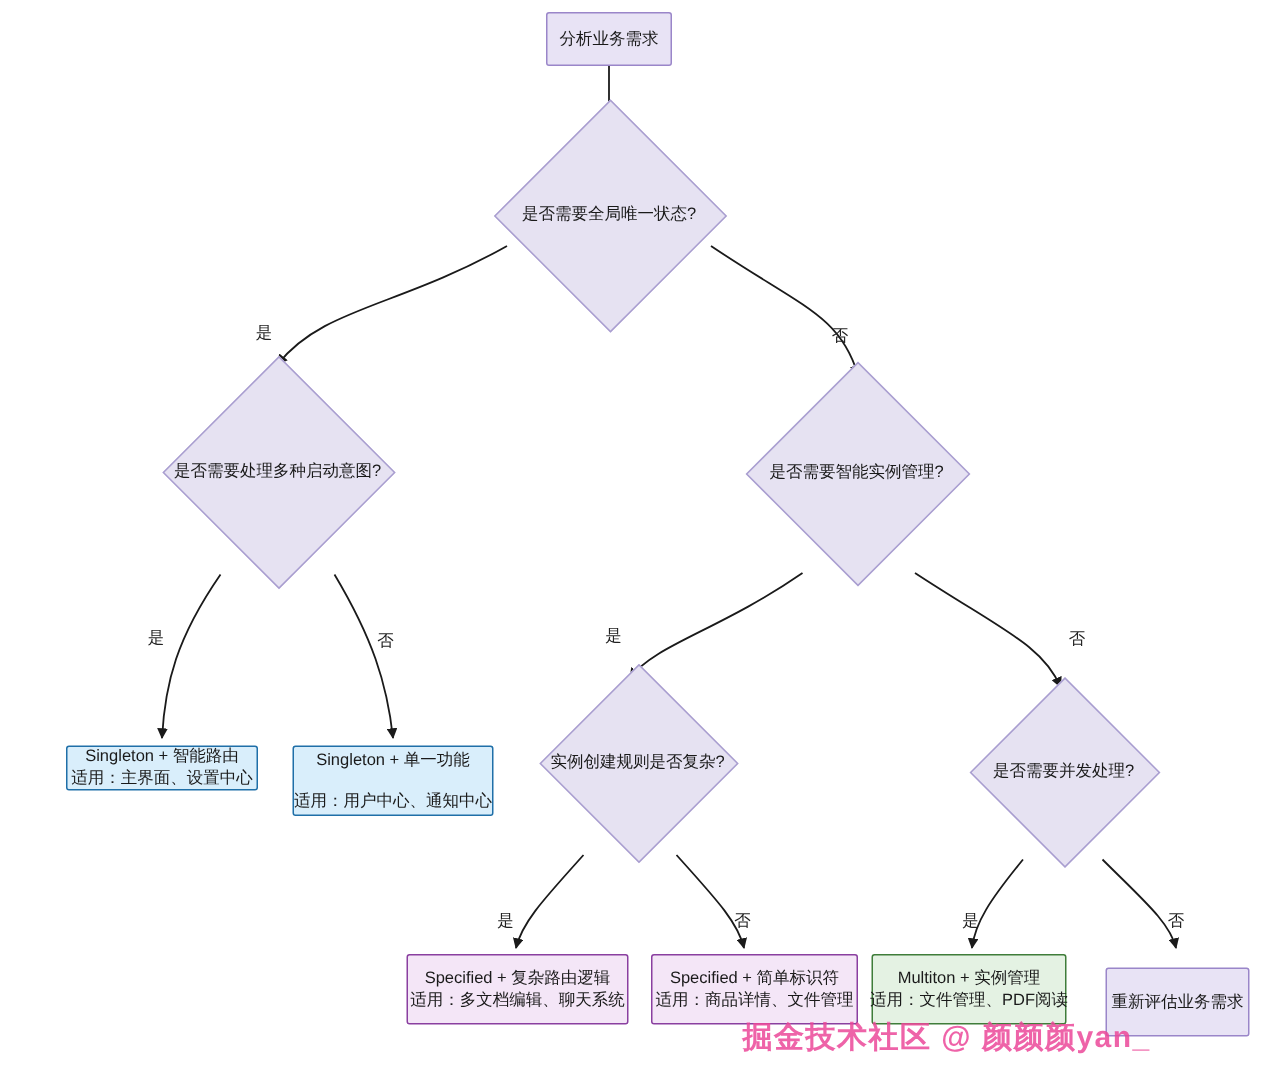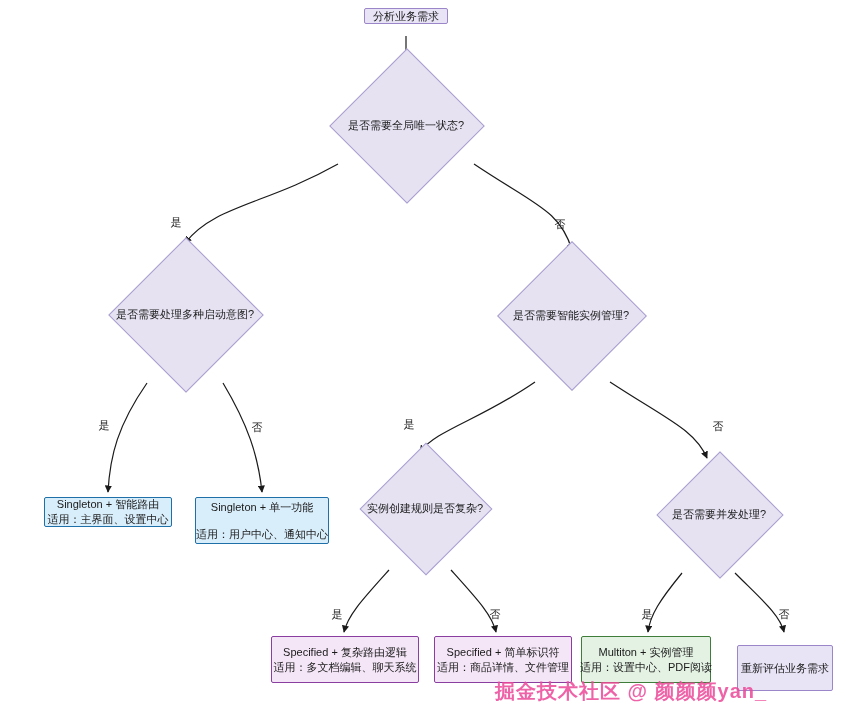--- a/index.html
+++ b/index.html
@@ -135,45 +135,45 @@
       <path d="M 389 570 C 362 600, 348 615, 344 632"></path>
 
       <path d="M 451 570 C 478 600, 492 615, 496 632"></path>
 
       <path d="M 682 573 C 660 600, 650 615, 648 632"></path>
 
       <path d="M 735 573 C 762 600, 780 615, 784 632"></path>
     </g>
   </svg>
 
-  <div class="node rect fill-purple" style="left:364px; top:8px; width:84px; height:16px;">
+  <div class="node rect fill-purple" style="left:364px; top:8px; width:84px; height:36px;">
     <div class="line1">分析业务需求</div>
   </div>
 
-  <div class="diamond-wrap" style="left:352px; top:71px; width:108px; height:108px;">
+  <div class="diamond-wrap" style="left:352px; top:89px; width:108px; height:108px;">
     <div class="diamond-shape"></div>
     <div class="diamond-label">是否需要全局唯一状态?</div>
   </div>
 
   <div class="diamond-wrap" style="left:131px; top:260px; width:108px; height:108px;">
     <div class="diamond-shape"></div>
     <div class="diamond-label">是否需要处理多种启动意图?</div>
   </div>
 
   <div class="diamond-wrap" style="left:519px; top:263px; width:104px; height:104px;">
     <div class="diamond-shape"></div>
     <div class="diamond-label">是否需要智能实例管理?</div>
   </div>
 
   <div class="diamond-wrap" style="left:379px; top:462px; width:92px; height:92px;">
     <div class="diamond-shape"></div>
     <div class="diamond-label">实例创建规则是否复杂?</div>
   </div>
 
-  <div class="diamond-wrap" style="left:665px; top:470px; width:88px; height:88px;margin-left:10px;">
+  <div class="diamond-wrap" style="left:665px; top:470px; width:88px; height:88px;">
     <div class="diamond-shape"></div>
     <div class="diamond-label">是否需要并发处理?</div>
   </div>
 
   <div class="node rect fill-blue" style="left:44px; top:497px; width:128px; height:30px;">
     <div class="line1">Singleton + 智能路由</div>
     <div class="line2">适用：主界面、设置中心</div>
   </div>
 
   <div class="node rect fill-blue" style="left:195px; top:497px; width:134px; height:47px;gap:12px;">
@@ -186,21 +186,21 @@
     <div class="line2">适用：多文档编辑、聊天系统</div>
   </div>
 
   <div class="node rect fill-pink" style="left:434px; top:636px; width:138px; height:47px;">
     <div class="line1">Specified + 简单标识符</div>
     <div class="line2">适用：商品详情、文件管理</div>
   </div>
 
   <div class="node rect fill-green" style="left:581px; top:636px; width:130px; height:47px;">
     <div class="line1">Multiton + 实例管理</div>
-    <div class="line2">适用：设置中心、PDF阅读</div>
+    <div class="line2">适用：文件管理、PDF阅读</div>
   </div>
 
   <div class="node rect fill-purple" style="left:737px; top:645px; width:96px; height:46px;">
     <div class="line1">重新评估业务需求</div>
   </div>
 
   <div class="edge-label" style="left:176px; top:222px;">是</div>
   <div class="edge-label" style="left:560px; top:224px;">否</div>
 
   <div class="edge-label" style="left:104px; top:425px;">是</div>

